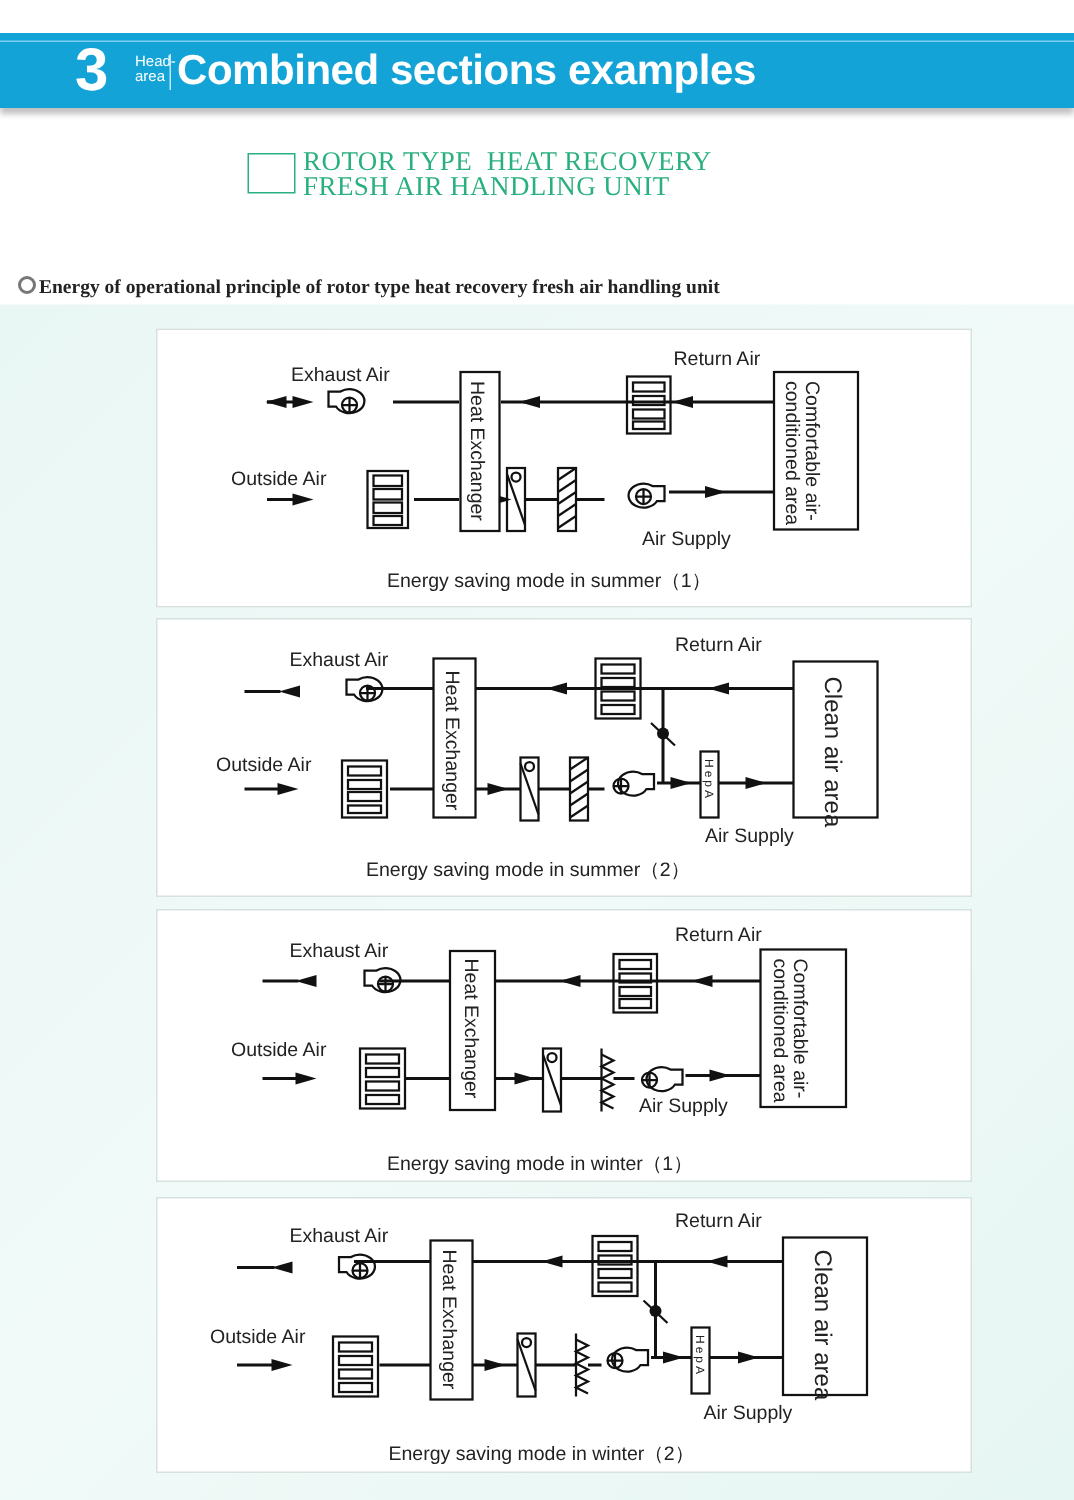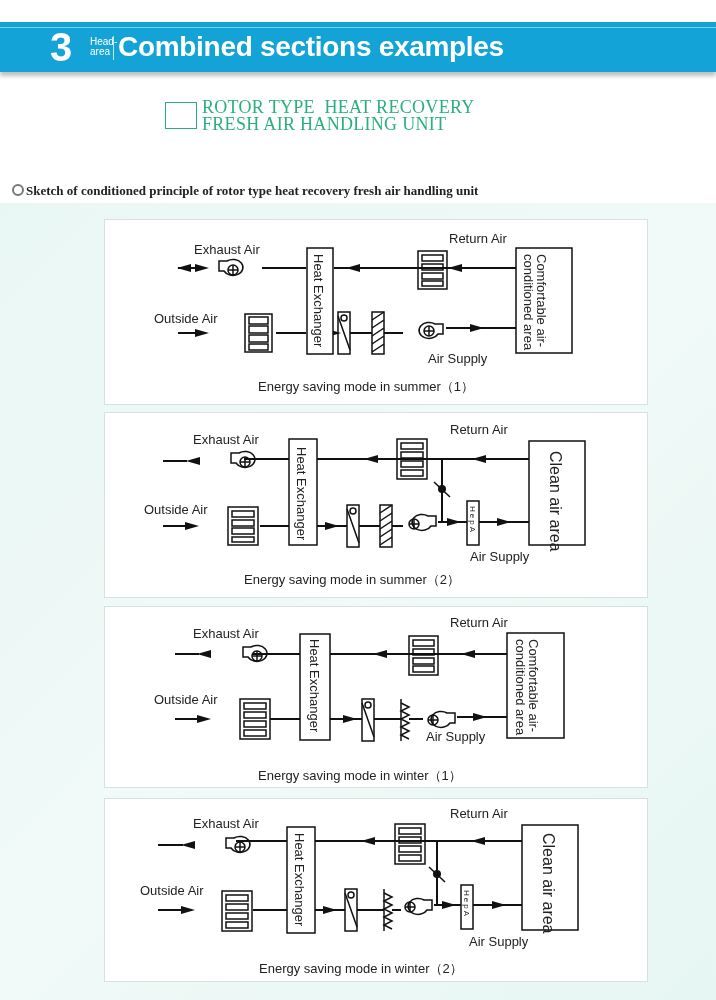--- a/index.html
+++ b/index.html
@@ -32,21 +32,21 @@
   <div class="title">Combined sections examples</div>
 </div>
 
 <div class="unit-box"></div>
 <div class="unit-title">
   <div style="white-space:pre;">ROTOR TYPE  HEAT RECOVERY</div>
   <div>FRESH AIR HANDLING UNIT</div>
 </div>
 
 <div class="sketch">
-  <span class="ring"></span><span>Sketch of conditioned principle of rotor type heat recovery fresh air handling unit</span>
+  <span class="ring"></span><span>Energy of operational principle of rotor type heat recovery fresh air handling unit</span>
 </div>
 
 <div class="bgpanel"></div>
 
 <div class="panel" style="left:104px;top:219px;width:542px;height:184px;">
   <svg width="542" height="184" viewBox="0 0 542 184">
     <g stroke="#111" stroke-width="2" fill="none">
 
       <line x1="73" y1="48" x2="96" y2="48"></line>
       <line x1="157" y1="48" x2="201" y2="48"></line>

